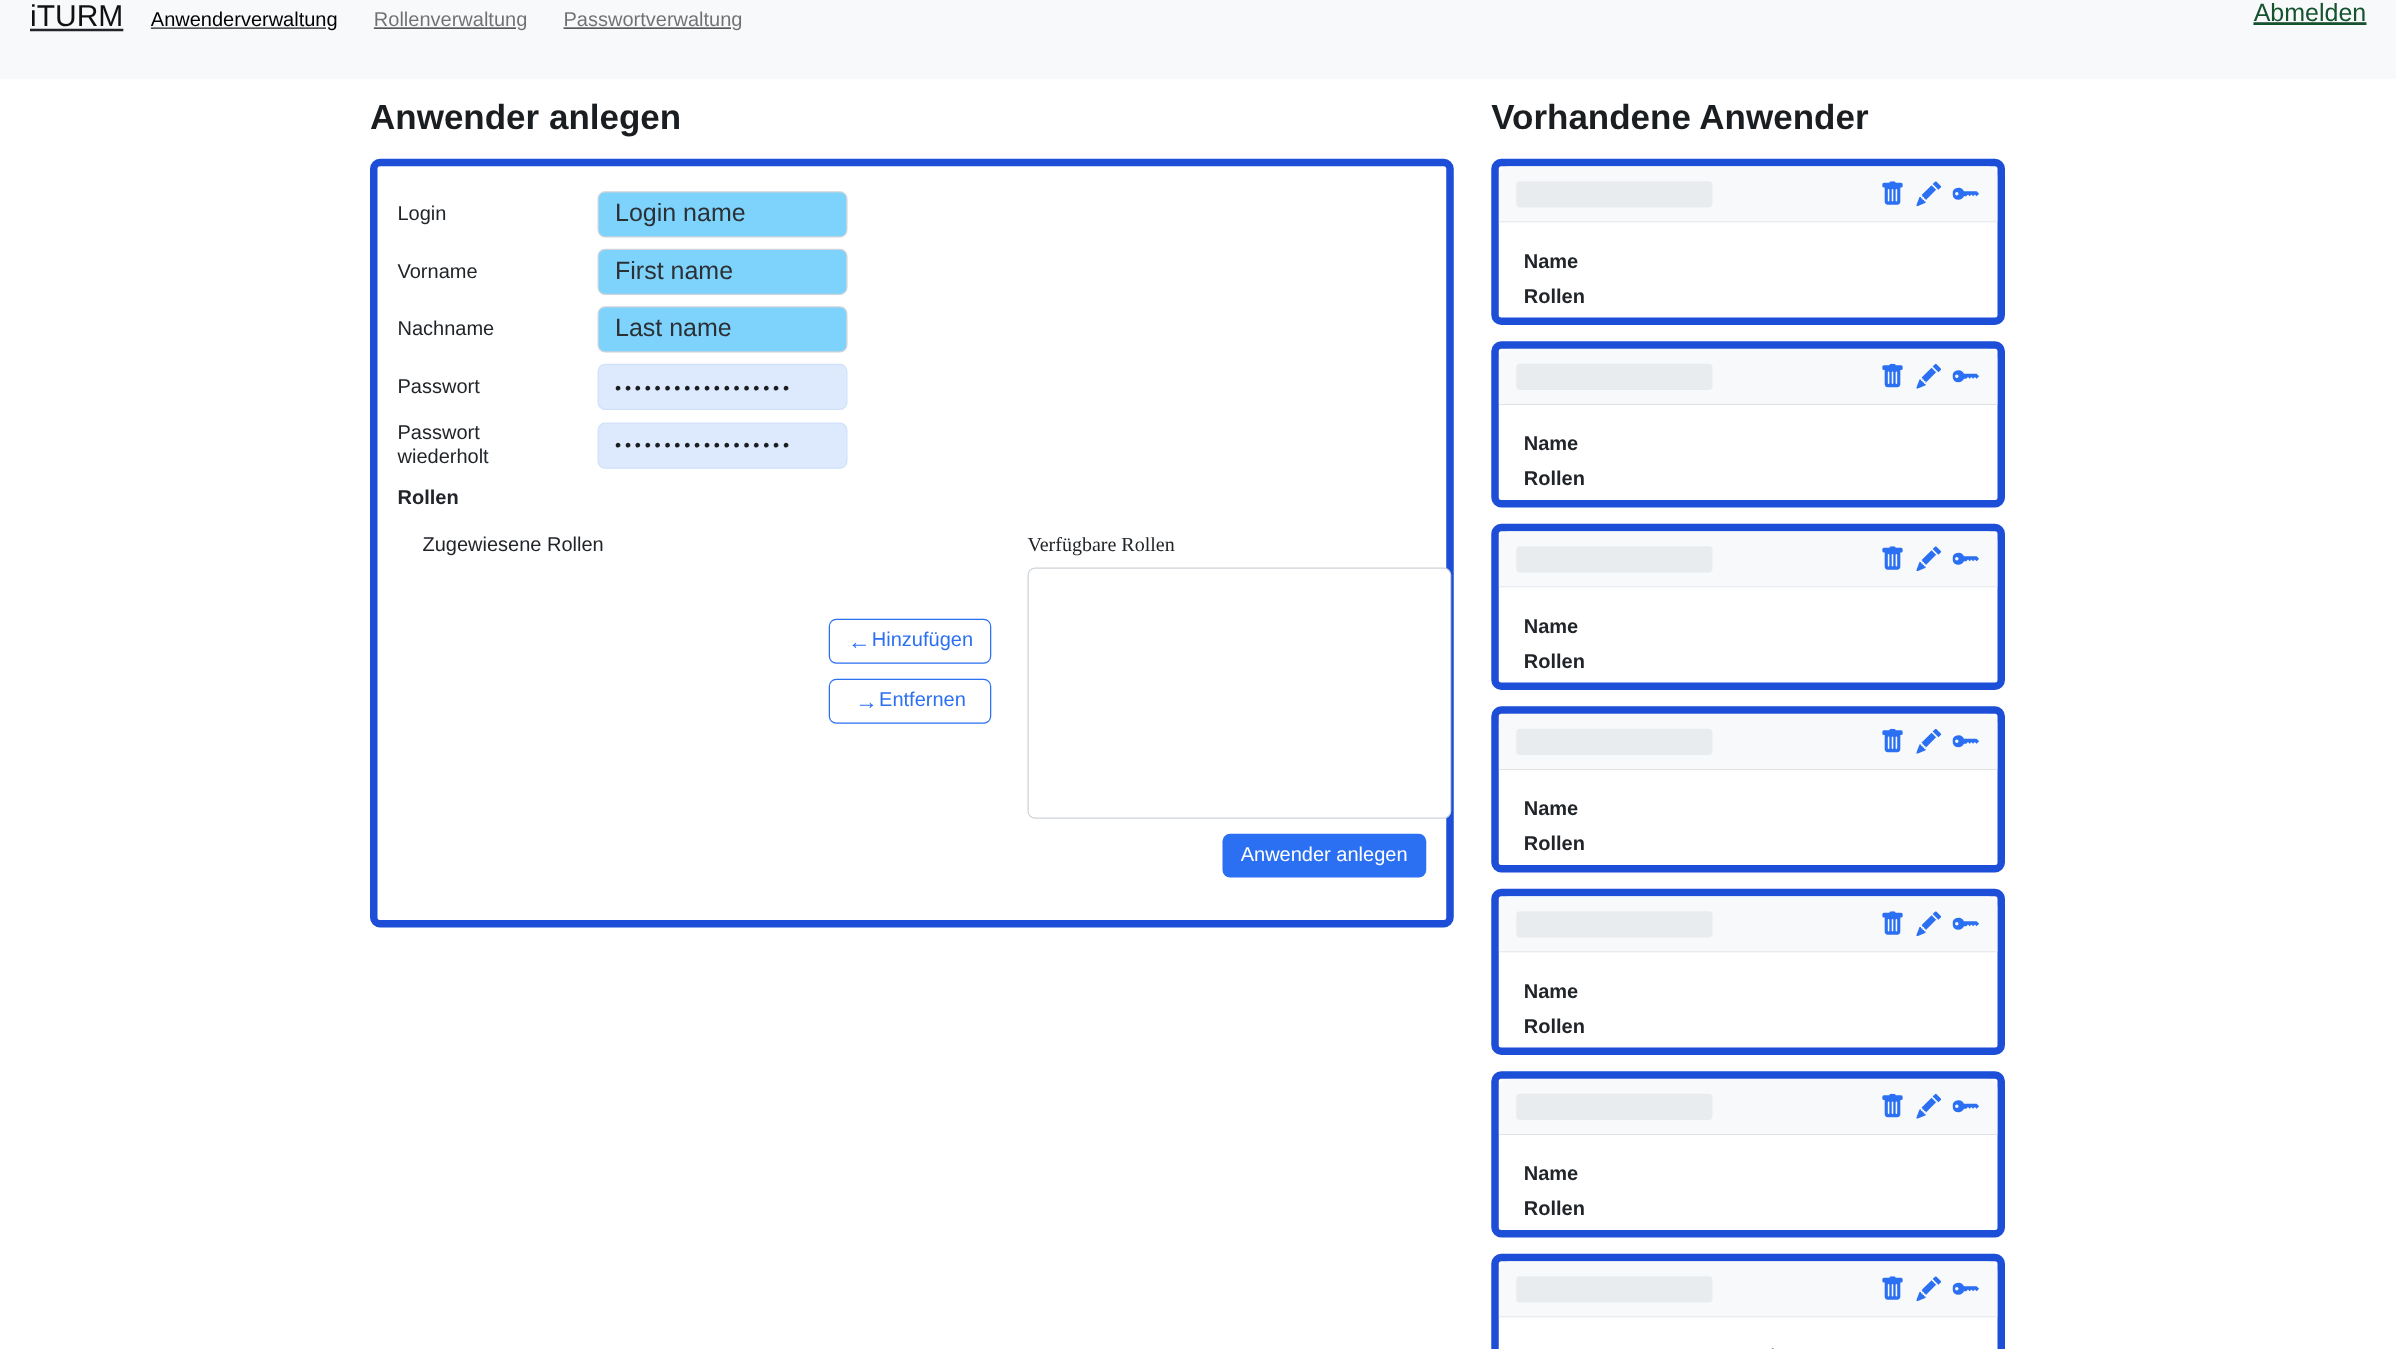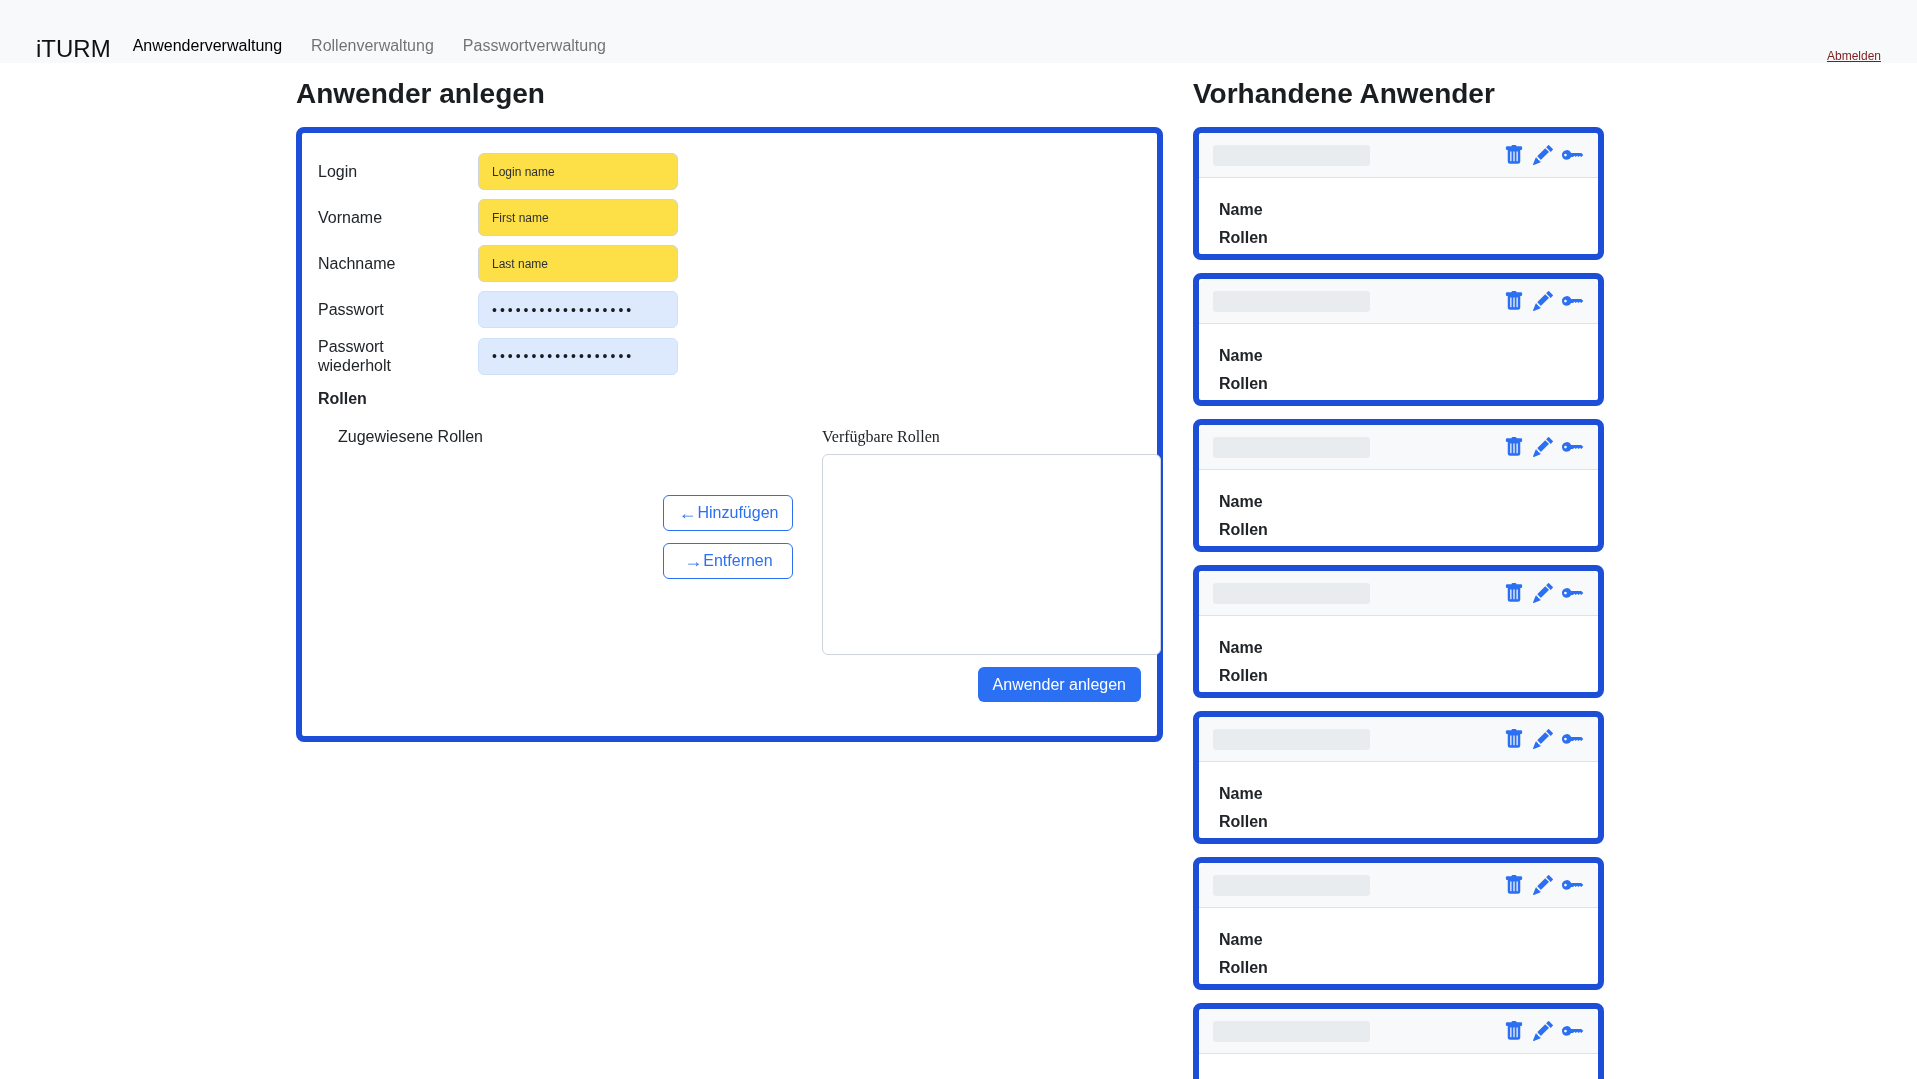--- a/index.html
+++ b/index.html
@@ -6,35 +6,35 @@
   html, body { margin: 0; padding: 0; }
   body {
     width: 1917px; height: 1079px; overflow: hidden;
     background: #ffffff; color: #212529;
     font-family: "Liberation Sans", sans-serif; font-size: 16px;
   }
 
   
   .navbar {
     height: 63px; background: #f8f9fa;
-    display: flex; align-items: flex-end; padding: 0 36px;
+    display: flex; align-items: flex-start; padding: 0 24px; text-decoration: underline;
   }
   .brand {
     font-size: 24px; font-weight: 500; color: #111; text-decoration: none;
     margin-right: 22px; letter-spacing: 0;
   }
   .nav-links { display: flex; align-items: center; gap: 12px; }
   .nav-link {
     color: rgba(0,0,0,0.55); text-decoration: none; font-size: 16px;
     padding: 8px 0; margin-right: 17px; cursor: pointer;
   }
   .nav-link.active { color: #000; }
   .logout {
-    margin-left: auto; color: #7f1d1d; text-decoration: underline;
-    font-size: 12px; cursor: pointer;
+    margin-left: auto; color: #14532d; text-decoration: underline;
+    font-size: 20px; cursor: pointer;
   }
 
   
   .main-left  { position: absolute; left: 296px;  top: 78px; width: 867px; }
   .main-right { position: absolute; left: 1193px; top: 78px; width: 411px; }
   h1.page-h {
     margin: 0 0 17px 0; font-size: 28px; line-height: 32px;
     font-weight: 600; color: #1b1e21;
   }
 
@@ -43,22 +43,22 @@
     background: #fff; border: 6px solid #1d4ed8; border-radius: 8px;
   }
   .form-card { height: 615px; padding: 20px 16px 16px 16px; }
 
   .frow { display: flex; align-items: center; margin-bottom: 9px; }
   .frow label {
     width: 112px; margin-right: 48px; line-height: 19px; color: #212529;
   }
   .tinput {
     width: 200px; height: 37px; border: 1px solid #ced4da; border-radius: 6px;
-    padding: 0 13px; font-size: 12px; font-family: inherit; color: #212529;
-    outline: none; background: #fde047;
+    padding: 0 13px; font-size: 20px; font-family: inherit; color: #212529;
+    outline: none; background: #7dd3fc;
   }
   .tinput::placeholder { color: #2c3034; opacity: 1; }
   .tinput.pw {
     background: #ddeafd; border-color: #cfe1fa;
     font-size: 14px; letter-spacing: 3px; color: #1b1e21;
   }
   .frow.tall { margin-top: 8px; }
 
   .rollen-title { font-weight: 700; margin-top: 14px; line-height: 19px; }
 

